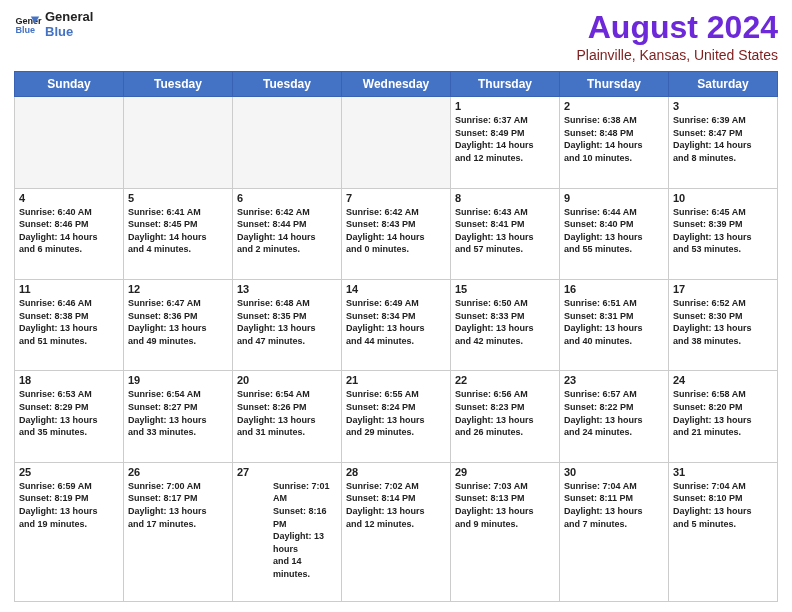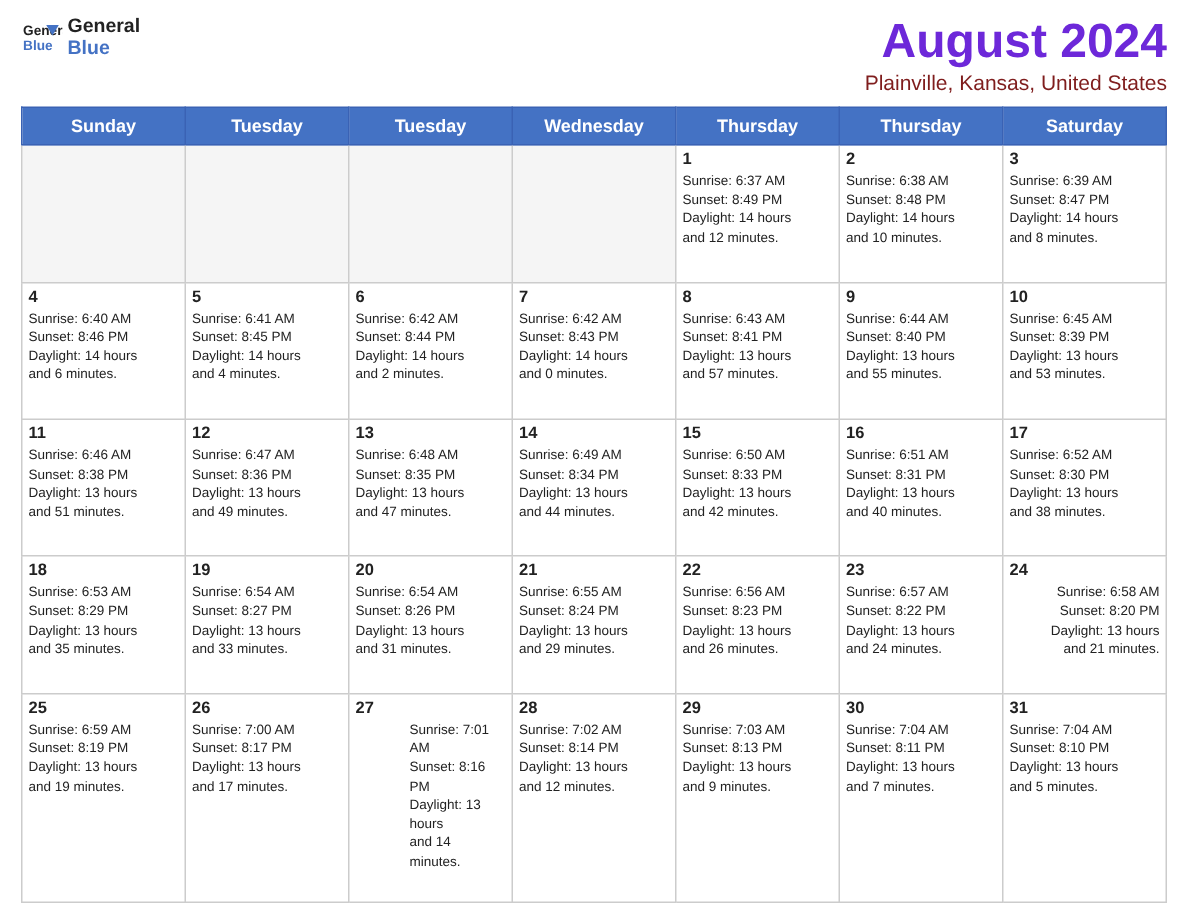--- a/index.html
+++ b/index.html
@@ -81,20 +81,21 @@
     .day-number {
       font-size: 11px;
       font-weight: bold;
       margin-bottom: 2px;
       display: block;
     }
     .day-info {
       font-size: 9px;
       line-height: 1.4;
       color: #222;
+      font-weight: bold;
     }
   </style>
 </head>
 <body>
 
 <div class="page">
   <div class="header">
     <div class="logo">
       <svg class="logo-icon" viewBox="0 0 40 40" xmlns="http://www.w3.org/2000/svg">
         <text x="2" y="18" font-size="13" font-weight="bold" fill="#222" font-family="Arial">General</text>
@@ -292,21 +293,21 @@
           </td>
           <td>
             <span class="day-number">23</span>
             <div class="day-info" style="white-space: pre-line;">Sunrise: 6:57 AM
 Sunset: 8:22 PM
 Daylight: 13 hours
 and 24 minutes.</div>
           </td>
           <td>
             <span class="day-number">24</span>
-            <div class="day-info" style="white-space: pre-line; text-align: right;">Sunrise: 6:58 AM
+            <div class="day-info" style="white-space: pre-line;">Sunrise: 6:58 AM
 Sunset: 8:20 PM
 Daylight: 13 hours
 and 21 minutes.</div>
           </td>
         </tr>
         <tr>
           <td>
             <span class="day-number">25</span>
             <div class="day-info" style="white-space: pre-line;">Sunrise: 6:59 AM
 Sunset: 8:19 PM

